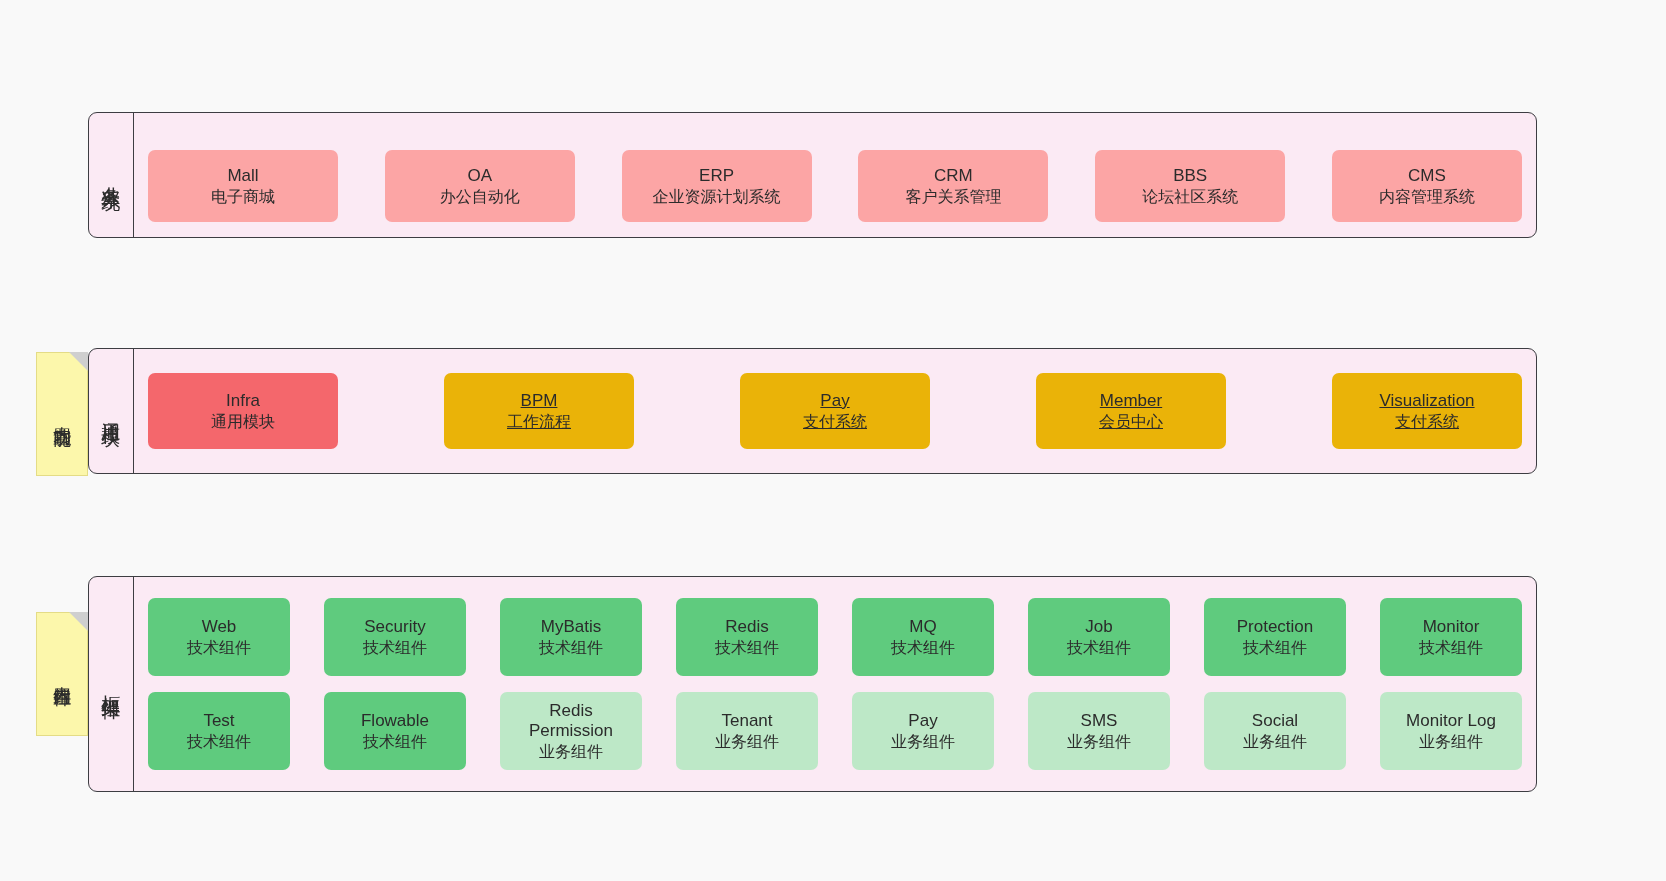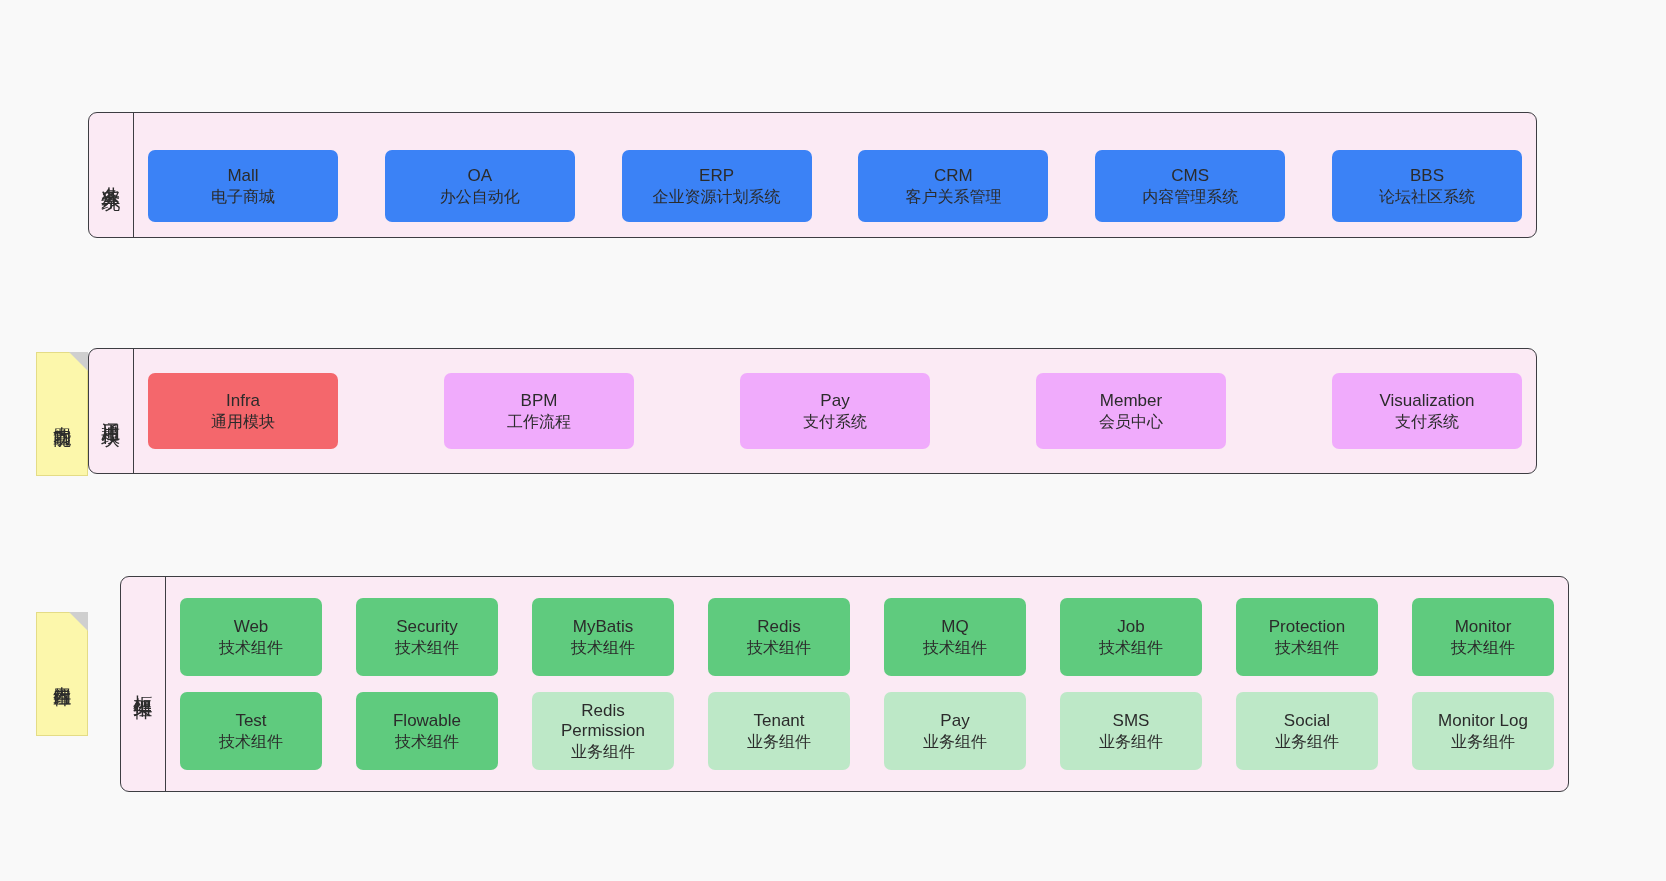--- a/index.html
+++ b/index.html
@@ -82,38 +82,38 @@
   .card .en {
     font-size: 17px;
     white-space: normal;
   }
   .card .cn {
     font-size: 16px;
     white-space: nowrap;
   }
 
   
-  .c-blue       { background: #3b82f6; margin-top: 22px; }
+  .c-blue       { background: #fca5a5; margin-top: 22px; }
   .c-red        { background: #f4676c; }
-  .c-pink       { background: #f0abfc; }
+  .c-pink       { background: #eab308; text-decoration: underline; }
   .c-green      { background: #5fcb7e; }
   .c-greenlight { background: #bde8c7; }
 
   
   #layer-business { left: 88px; top: 112px; width: 1449px; height: 126px; }
   #layer-business .layer-title { letter-spacing: 2px; }
   #layer-business .card { width: 190px; height: 72px; }
 
   
   #layer-common { left: 88px; top: 348px; width: 1449px; height: 126px; }
   #layer-common .layer-title { letter-spacing: 2px; }
   #layer-common .card { width: 190px; height: 76px; }
 
   
-  #layer-framework { left: 88px; top: 576px; width: 1449px; height: 216px; margin-left: 32px; }
+  #layer-framework { left: 88px; top: 576px; width: 1449px; height: 216px; }
   #layer-framework .layer-title { letter-spacing: 2px; }
   #layer-framework .card { width: 142px; height: 78px; }
 
   
   .note {
     position: absolute;
     width: 52px;
     background: #fcf7ab;
     border: 1px solid #e4dc86;
     box-sizing: border-box;
@@ -181,26 +181,26 @@
           </div>
           <div class="card c-blue">
             <div class="en">ERP</div>
             <div class="cn">企业资源计划系统</div>
           </div>
           <div class="card c-blue">
             <div class="en">CRM</div>
             <div class="cn">客户关系管理</div>
           </div>
           <div class="card c-blue">
+            <div class="en">BBS</div>
+            <div class="cn">论坛社区系统</div>
+          </div>
+          <div class="card c-blue">
             <div class="en">CMS</div>
             <div class="cn">内容管理系统</div>
-          </div>
-          <div class="card c-blue">
-            <div class="en">BBS</div>
-            <div class="cn">论坛社区系统</div>
           </div>
         </div>
       </div>
   </div>
 
 
   <div class="note" id="note-common">内置功能</div>
 
   <div class="layer" id="layer-common">
     <div class="layer-title">通用模块</div>

